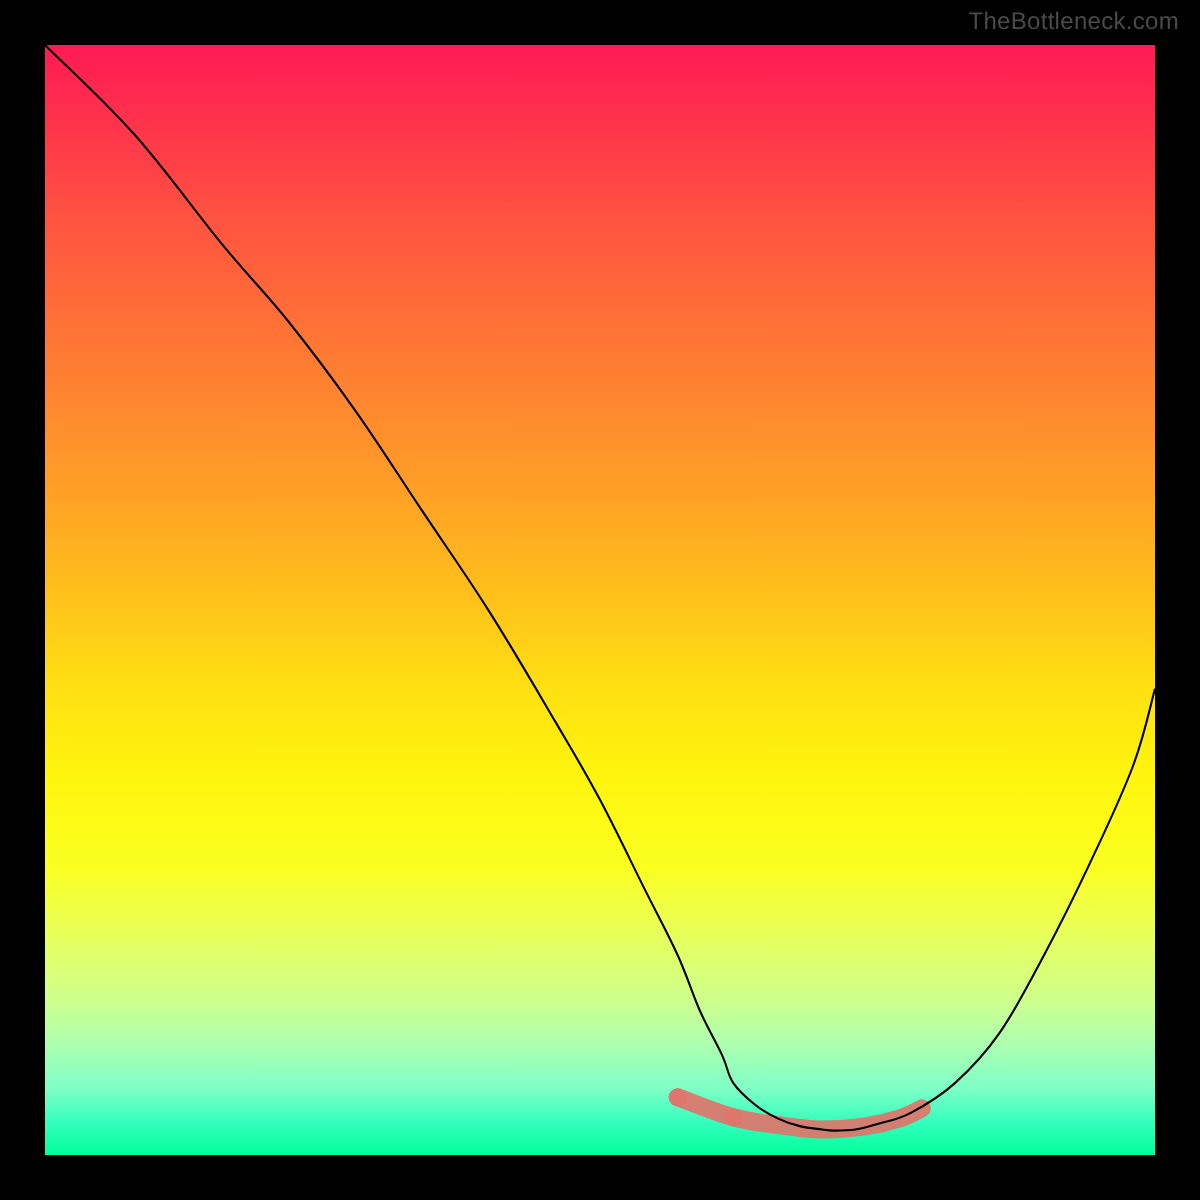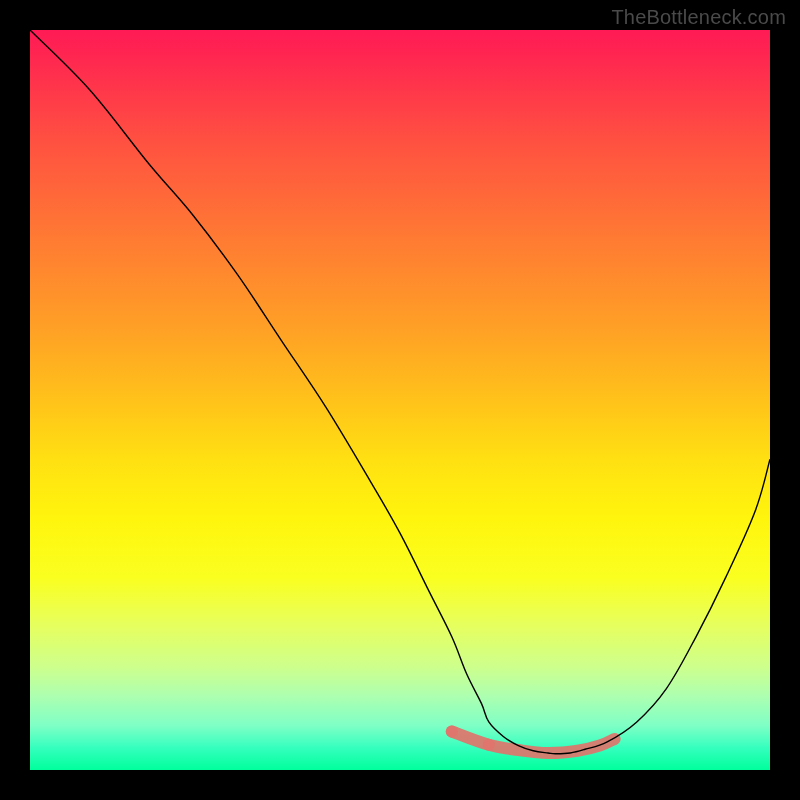--- a/index.html
+++ b/index.html
@@ -15,21 +15,21 @@
     position: relative;
     width: 800px;
     height: 800px;
     background: #000;
   }
   .watermark {
     position: absolute;
     top: 6px;
     right: 14px;
     color: #4a4a4a;
-    font-size: 20px;
+    font-size: 16px;
     font-weight: 500;
     letter-spacing: 0.2px;
     z-index: 5;
   }
   .plot-frame {
     position: absolute;
     left: 30px;
     top: 30px;
     width: 740px;
     height: 740px;

